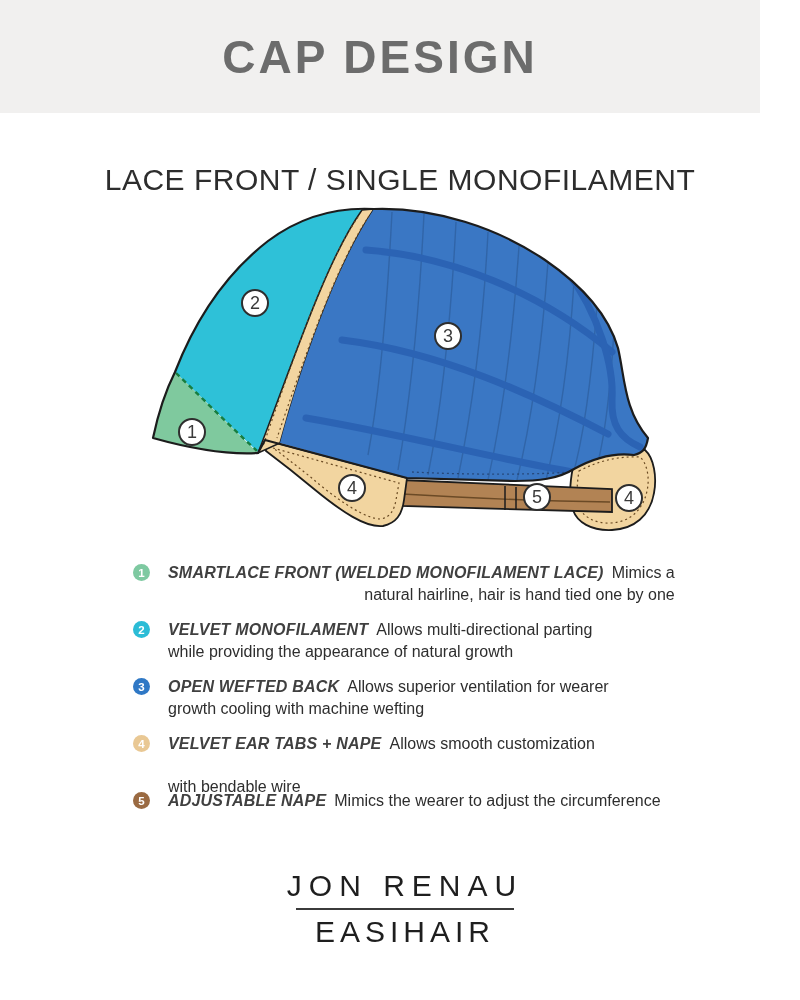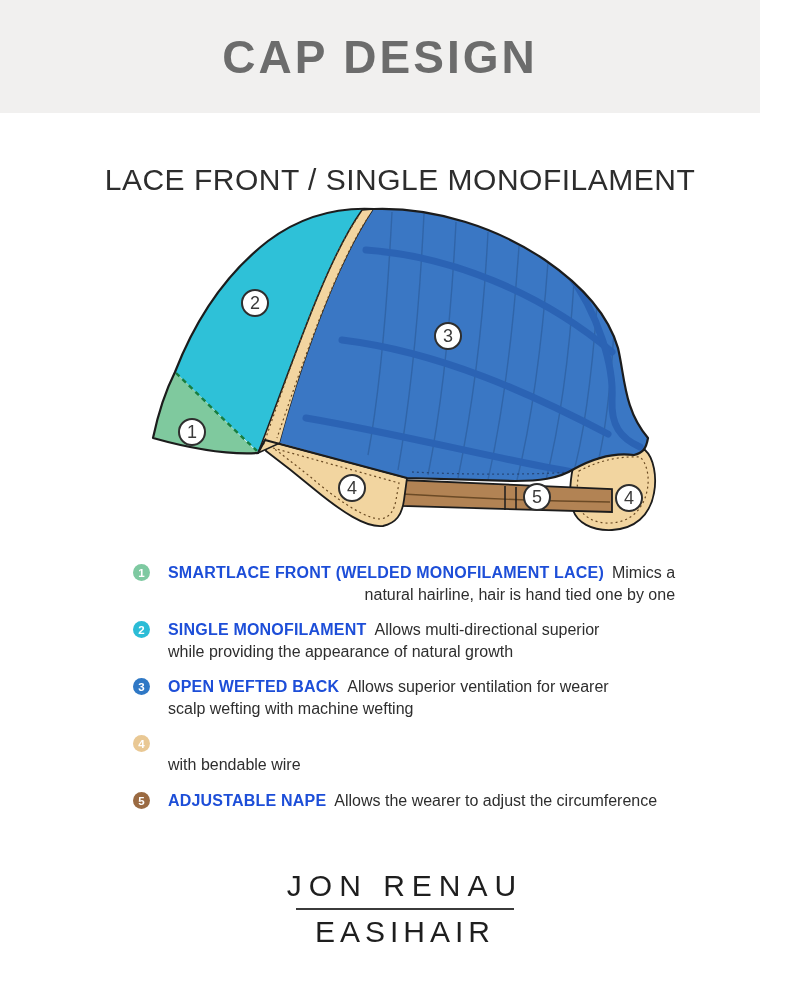--- a/index.html
+++ b/index.html
@@ -28,21 +28,21 @@
   .legend-row { position:absolute; left:133px; display:flex; align-items:flex-start; }
   .legend-dot {
     width:17px; height:17px; border-radius:50%; flex:none; margin-top:2px;
     display:flex; align-items:center; justify-content:center;
     color:#ffffff; font-size:11.5px; font-weight:bold; background:#999;
   }
   .legend-text {
     margin:0 0 0 18px; font-size:16px; line-height:22px; color:#2e2e2e;
     white-space:nowrap;
   }
-  .legend-text b { color:#1d4ed8; letter-spacing:0.2px; }
+  .legend-text b { color:#404040; letter-spacing:0.2px;font-style:italic; }
   .legend-text .rest { margin-left:8px; }
   .footer { position:absolute; top:869px; left:5px; width:800px; text-align:center; color:#1e1e1e; }
   .brand-top { font-size:30px; letter-spacing:7px; font-weight:400; }
   .brand-divider { width:218px; height:2px; background:#3b3b3b; margin:5px auto 5px auto; }
   .brand-bottom { font-size:30px; letter-spacing:5px; font-weight:400; }
 </style>
 </head>
 <body>
 
 <div class="header" style="background:#f1f0ef;">
@@ -136,41 +136,42 @@
 <div class="legend-row" style="top:562px;">
   <span class="legend-dot" style="background: rgb(126, 201, 161);">1</span>
   <p class="legend-text">
     <span><b>SMARTLACE FRONT (WELDED MONOFILAMENT LACE)</b><span class="rest">Mimics a</span></span>
     <span style="display:block;text-align:right;">natural hairline, hair is hand tied one by one</span>
   </p>
 </div>
 <div class="legend-row" style="top:619px;">
   <span class="legend-dot" style="background: rgb(43, 188, 214);">2</span>
   <p class="legend-text">
-    <span><b>SINGLE MONOFILAMENT</b><span class="rest">Allows multi-directional superior</span></span>
+    <span><b>VELVET MONOFILAMENT</b><span class="rest">Allows multi-directional parting</span></span>
     <span style="display:block;">while providing the appearance of natural growth</span>
   </p>
 </div>
 <div class="legend-row" style="top:676px;">
   <span class="legend-dot" style="background: rgb(47, 120, 197);">3</span>
   <p class="legend-text">
     <span><b>OPEN WEFTED BACK</b><span class="rest">Allows superior ventilation for wearer</span></span>
-    <span style="display:block;">scalp wefting  with machine wefting</span>
+    <span style="display:block;">growth cooling  with machine wefting</span>
   </p>
 </div>
 <div class="legend-row" style="top:733px;">
   <span class="legend-dot" style="background: rgb(233, 200, 148);">4</span>
   <p class="legend-text">
+    <span><b>VELVET EAR TABS + NAPE</b><span class="rest">Allows smooth customization</span></span>
     <span style="display:block;margin-top:21px;">with bendable wire</span>
   </p>
 </div>
 <div class="legend-row" style="top:790px;">
   <span class="legend-dot" style="background: rgb(154, 106, 66);">5</span>
   <p class="legend-text">
-    <span><b>ADJUSTABLE NAPE</b><span class="rest">Allows the wearer to adjust the circumference</span></span>
+    <span><b>ADJUSTABLE NAPE</b><span class="rest">Mimics the wearer to adjust the circumference</span></span>
     <span style="display:block;"></span>
   </p>
 </div>
 
 <div class="footer">
   <div class="brand-top">JON RENAU</div>
   <div class="brand-divider"></div>
   <div class="brand-bottom">EASIHAIR</div>
 </div>
 

